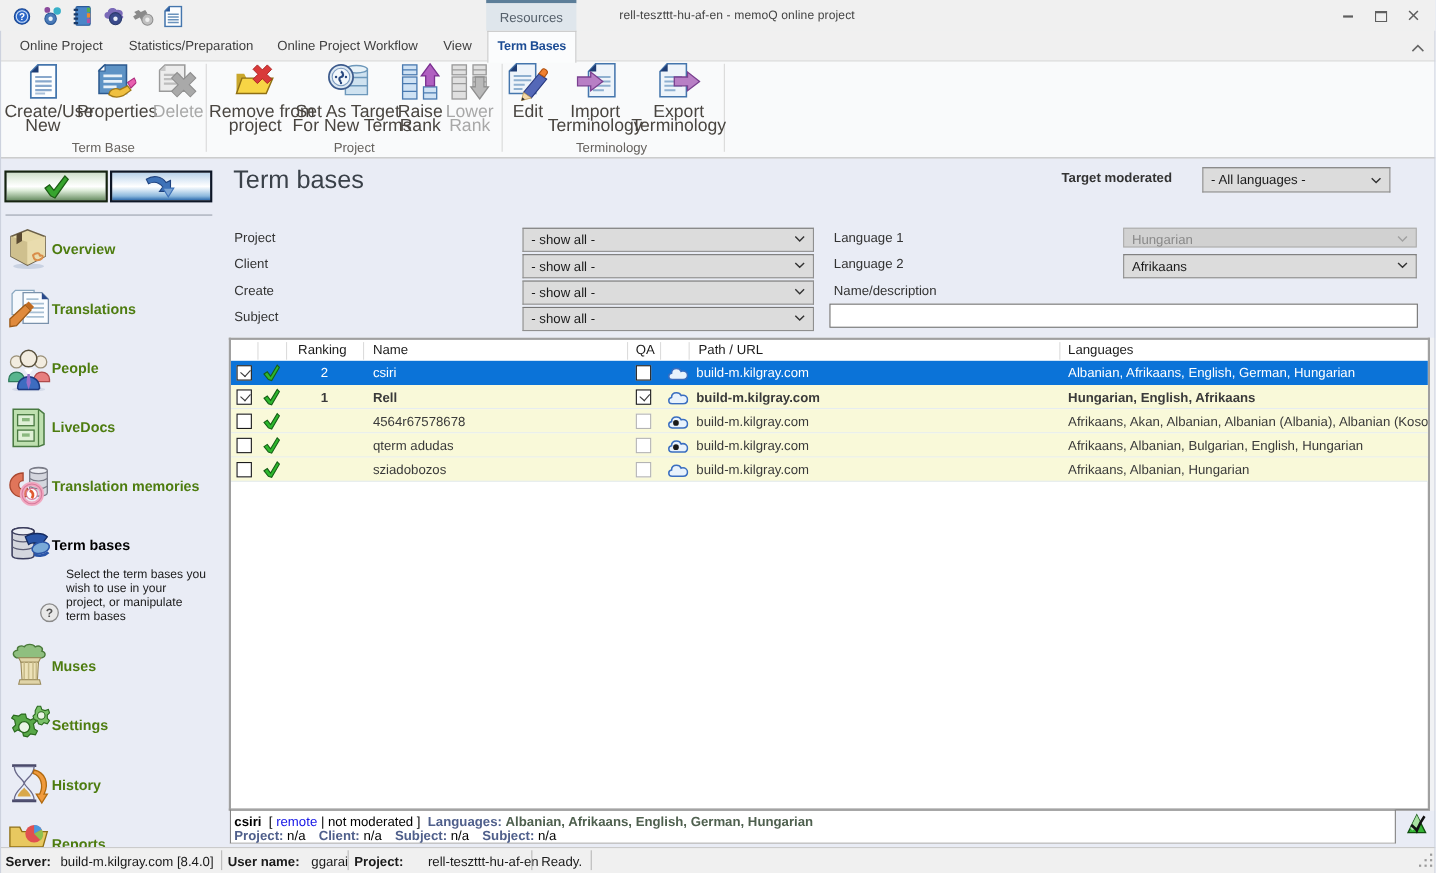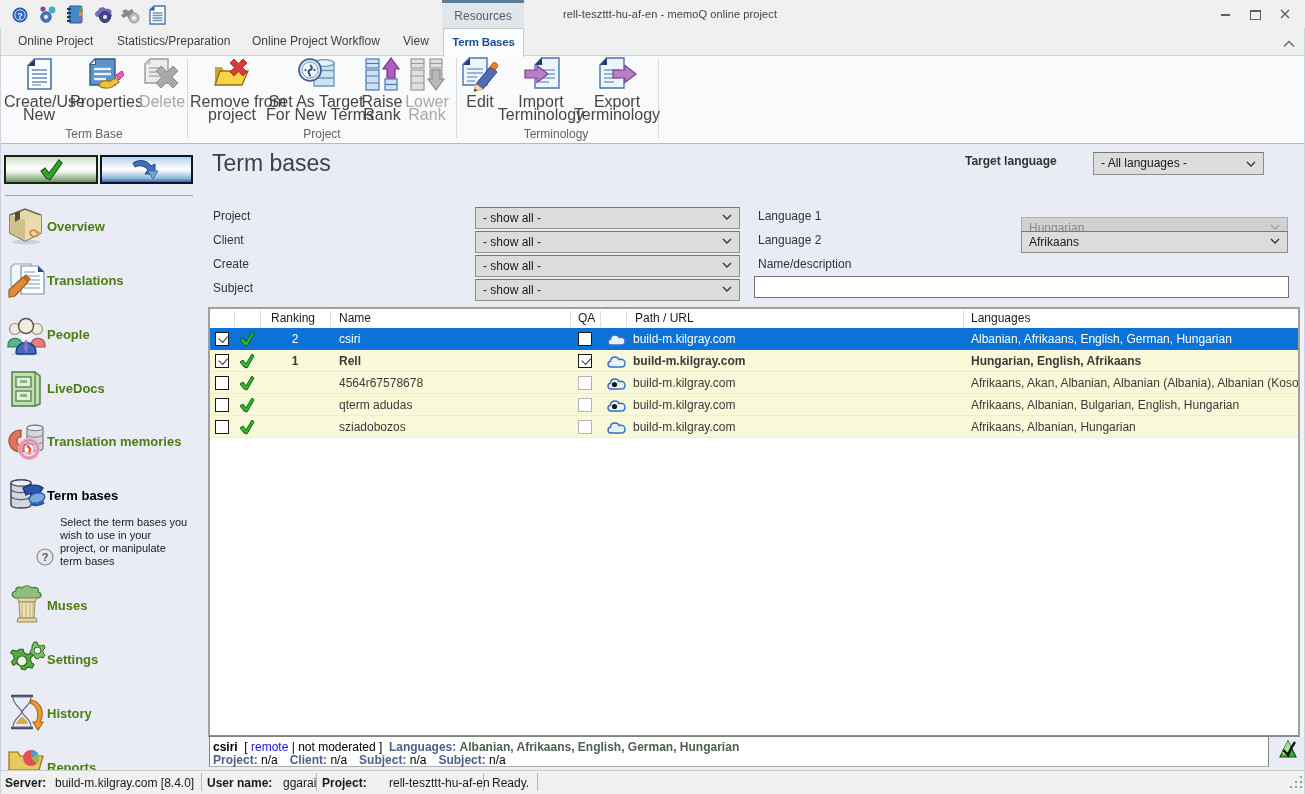--- a/index.html
+++ b/index.html
@@ -374,21 +374,21 @@
 <div class="navtext" style="top:381px;">LiveDocs</div>
 <div class="navtext" style="top:434px;">Translation memories</div>
 <div class="navtext" style="top:488px;color:#000;">Term bases</div>
 <div id="helptext" class="abs">Select the term bases you<br>wish to use in your<br>project, or manipulate<br>term bases</div>
 <div class="navtext" style="top:598px;">Muses</div>
 <div class="navtext" style="top:652px;">Settings</div>
 <div class="navtext" style="top:706px;">History</div>
 <div class="navtext" style="top:760px;">Reports</div>
 
 <div id="h1" class="abs">Term bases</div>
-<div class="flabel" style="left:965px;top:154px;font-weight:bold;">Target language</div>
+<div class="flabel" style="left:965px;top:154px;font-weight:bold;">Target moderated</div>
 <div class="dd" style="left:1093px;top:152px;width:171px;height:23px;line-height:21px;">- All languages -<svg class="chev" style="top:6px;" viewBox="0 0 10 10">
       <path d="M1 3 L5 7 L9 3" fill="none" stroke="#333" stroke-width="1.3"></path>
     </svg></div>
 
 <div class="flabel" style="left:213px;top:209px;">Project</div>
 <div class="flabel" style="left:213px;top:233px;">Client</div>
 <div class="flabel" style="left:213px;top:257px;">Create</div>
 <div class="flabel" style="left:213px;top:281px;">Subject</div>
 <div class="dd" style="left:475px;top:207px;width:265px;height:22px;">- show all -<svg class="chev" viewBox="0 0 10 10">
       <path d="M1 3 L5 7 L9 3" fill="none" stroke="#333" stroke-width="1.3"></path>
@@ -399,21 +399,21 @@
 <div class="dd" style="left:475px;top:255px;width:265px;height:22px;">- show all -<svg class="chev" viewBox="0 0 10 10">
       <path d="M1 3 L5 7 L9 3" fill="none" stroke="#333" stroke-width="1.3"></path>
     </svg></div>
 <div class="dd" style="left:475px;top:279px;width:265px;height:22px;">- show all -<svg class="chev" viewBox="0 0 10 10">
       <path d="M1 3 L5 7 L9 3" fill="none" stroke="#333" stroke-width="1.3"></path>
     </svg></div>
 
 <div class="flabel" style="left:758px;top:209px;">Language 1</div>
 <div class="flabel" style="left:758px;top:233px;">Language 2</div>
 <div class="flabel" style="left:758px;top:257px;">Name/description</div>
-<div class="dd dddis" style="left:1021px;top:217px;width:267px;height:18px;">Hungarian<svg class="chev" viewBox="0 0 10 10">
+<div class="dd dddis" style="left:1021px;top:207px;width:267px;height:18px;">Hungarian<svg class="chev" viewBox="0 0 10 10">
       <path d="M1 3 L5 7 L9 3" fill="none" stroke="#a0a0a0" stroke-width="1.3"></path>
     </svg></div>
 <div class="dd" style="left:1021px;top:231px;width:267px;height:22px;">Afrikaans<svg class="chev" viewBox="0 0 10 10">
       <path d="M1 3 L5 7 L9 3" fill="none" stroke="#333" stroke-width="1.3"></path>
     </svg></div>
 <div class="abs" style="left:754px;top:276px;width:535px;height:22px;background:#fff;border:1px solid #707070;"></div>
 
 <div class="abs" style="left:1300px;top:307px;width:5px;height:430px;background:#f1f2f4;"></div>
 
 <div id="tablewrap" class="abs">

